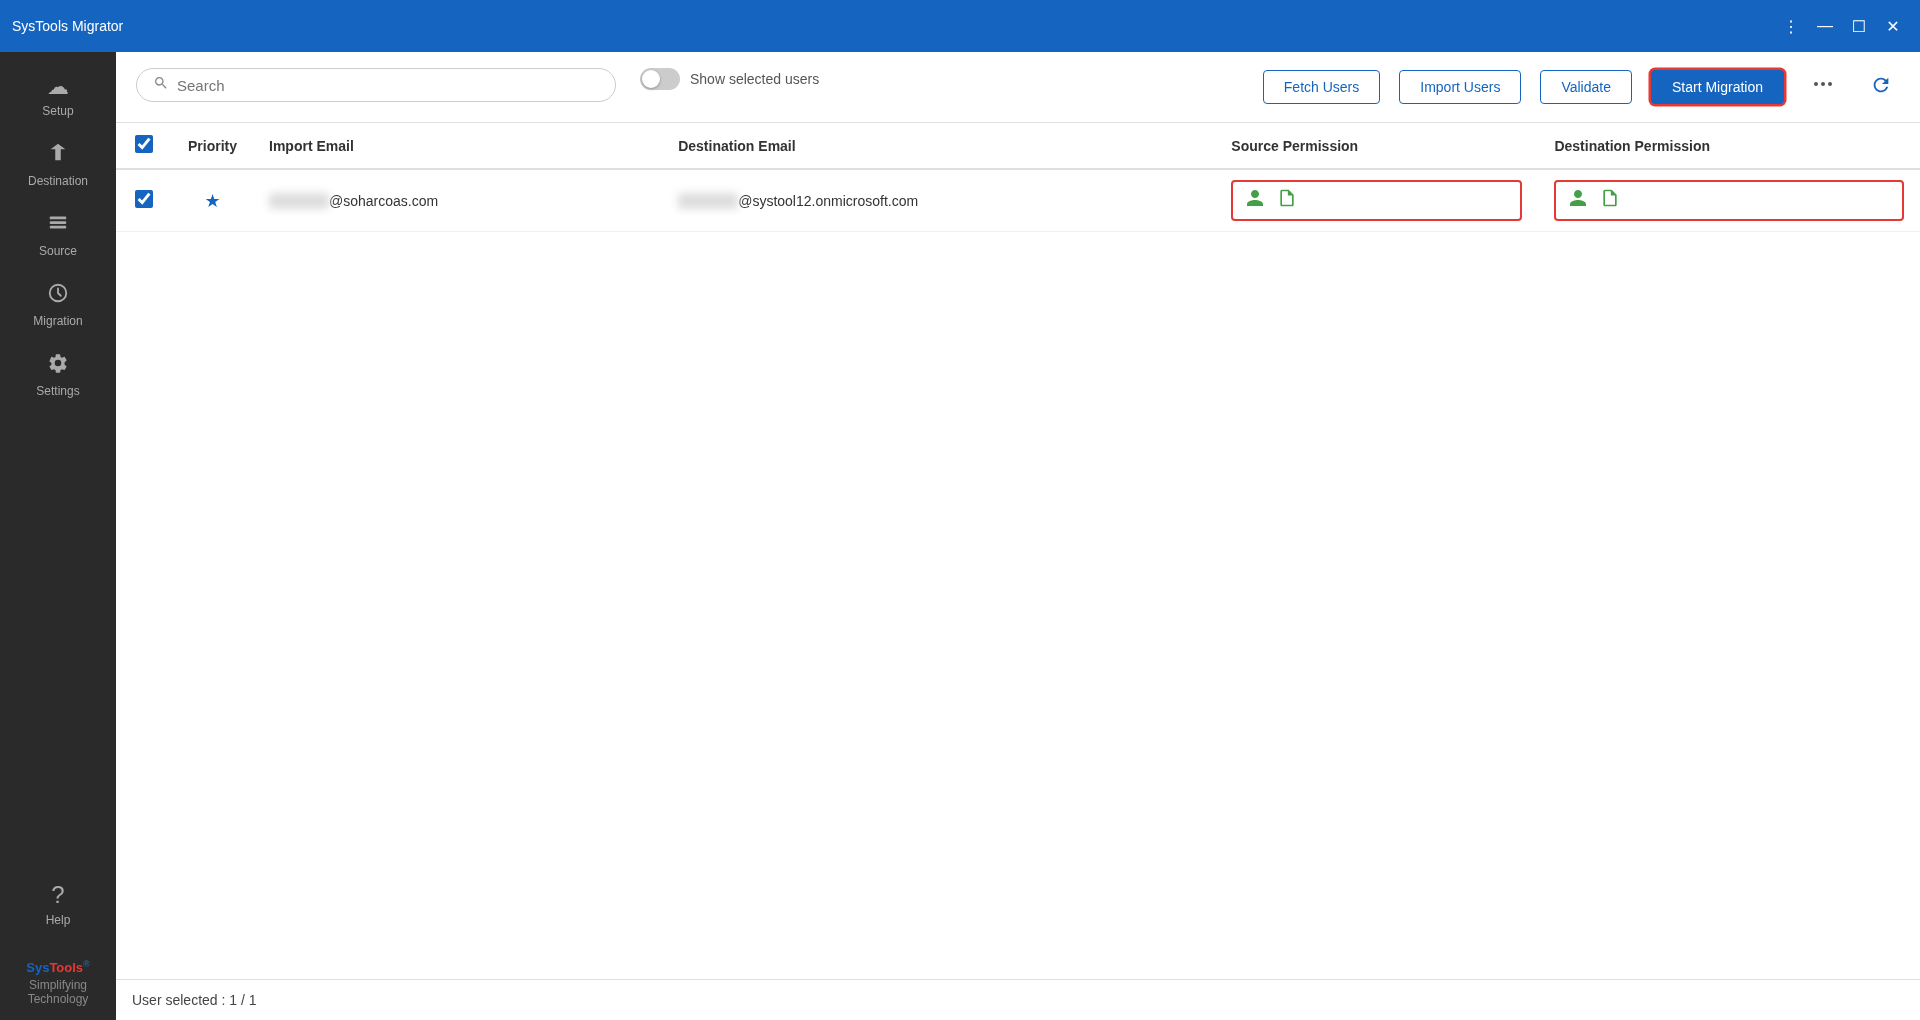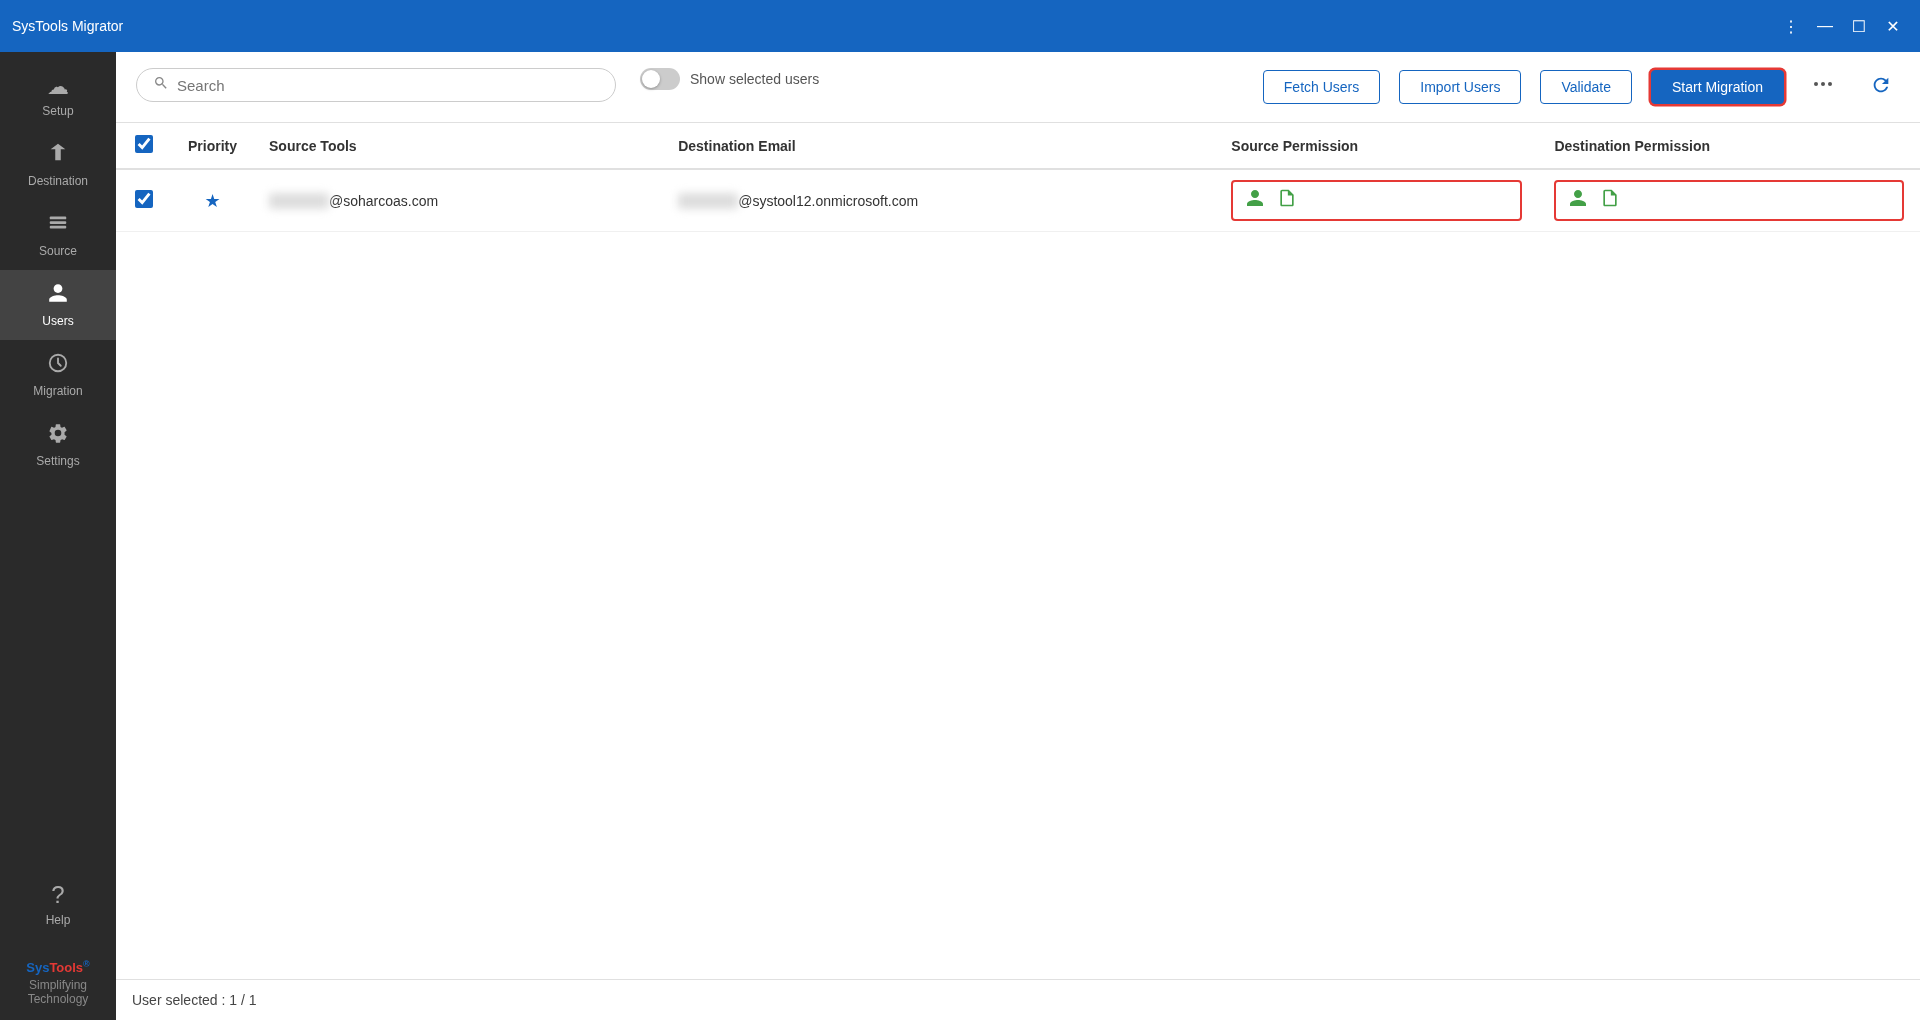--- a/index.html
+++ b/index.html
@@ -223,28 +223,20 @@
     </div>
     <div class="sidebar-item">
       <span class="sidebar-icon">
         <svg width="22" height="22" viewBox="0 0 24 24" fill="none" xmlns="http://www.w3.org/2000/svg">
           <rect x="3" y="5" width="18" height="3" rx="1" fill="#aaa"></rect>
           <rect x="3" y="10" width="18" height="3" rx="1" fill="#aaa"></rect>
           <rect x="3" y="15" width="18" height="3" rx="1" fill="#aaa"></rect>
         </svg>
       </span>
       <span>Source</span>
-    </div>
-    <div class="sidebar-item active">
-      <span class="sidebar-icon">
-        <svg width="22" height="22" viewBox="0 0 24 24" fill="white">
-          <path d="M12 12c2.7 0 4.8-2.1 4.8-4.8S14.7 2.4 12 2.4 7.2 4.5 7.2 7.2 9.3 12 12 12zm0 2.4c-3.2 0-9.6 1.6-9.6 4.8v2.4h19.2v-2.4c0-3.2-6.4-4.8-9.6-4.8z"></path>
-        </svg>
-      </span>
-      <span>Users</span>
     </div>
     <div class="sidebar-item">
       <span class="sidebar-icon">
         <svg width="22" height="22" viewBox="0 0 24 24" fill="none">
           <circle cx="12" cy="12" r="9" stroke="#aaa" stroke-width="2"></circle>
           <path d="M12 7v5l3 3" stroke="#aaa" stroke-width="2" stroke-linecap="round"></path>
         </svg>
       </span>
       <span>Migration</span>
     </div>
@@ -316,21 +308,21 @@
     </div>
 
     <div class="table-area">
       <table>
         <thead>
           <tr>
             <th>
               <input type="checkbox" class="checkbox" checked="" style="">
             </th>
             <th>Priority</th>
-            <th>Source Tools</th>
+            <th>Import Email</th>
             <th>Destination Email</th>
             <th>Source Permission</th>
             <th>Destination Permission</th>
           </tr>
         </thead>
         <tbody>
           <tr>
             <td>
               <input type="checkbox" class="checkbox" checked="" style="">
             </td>

